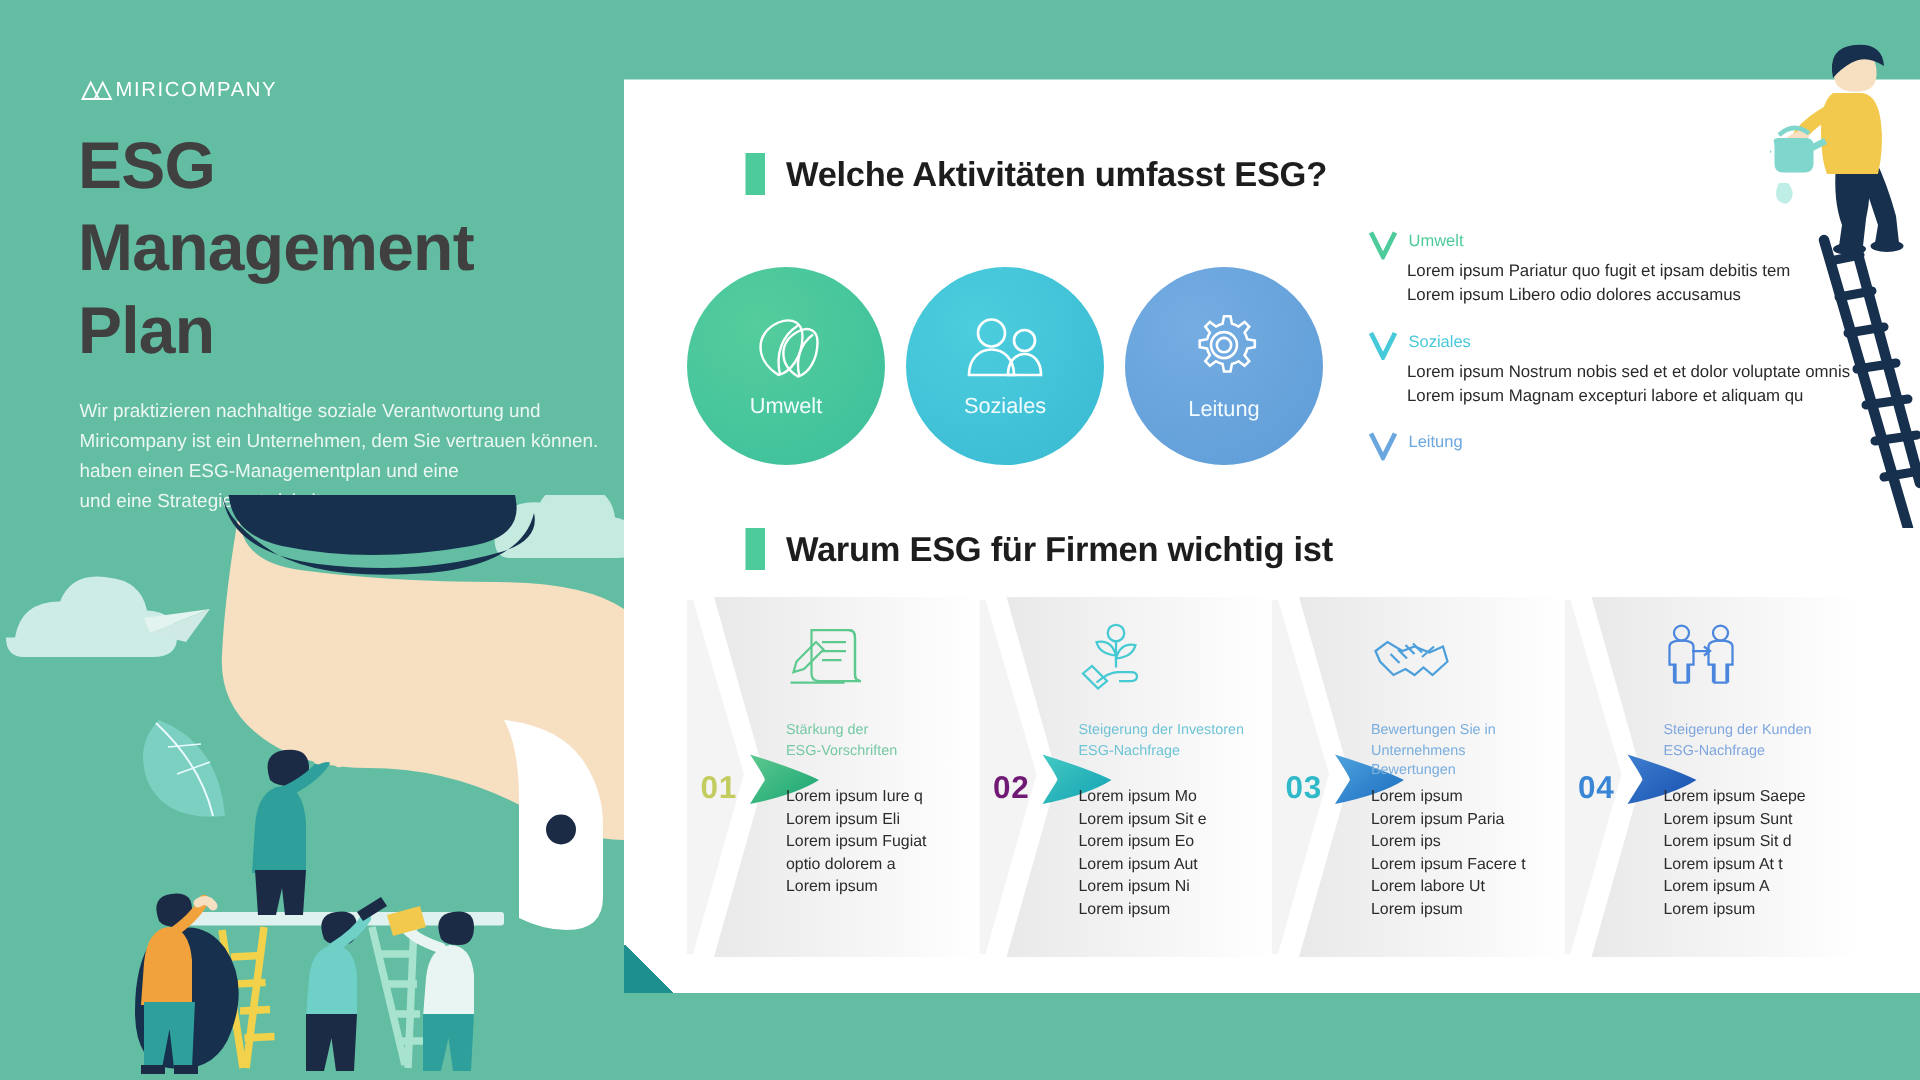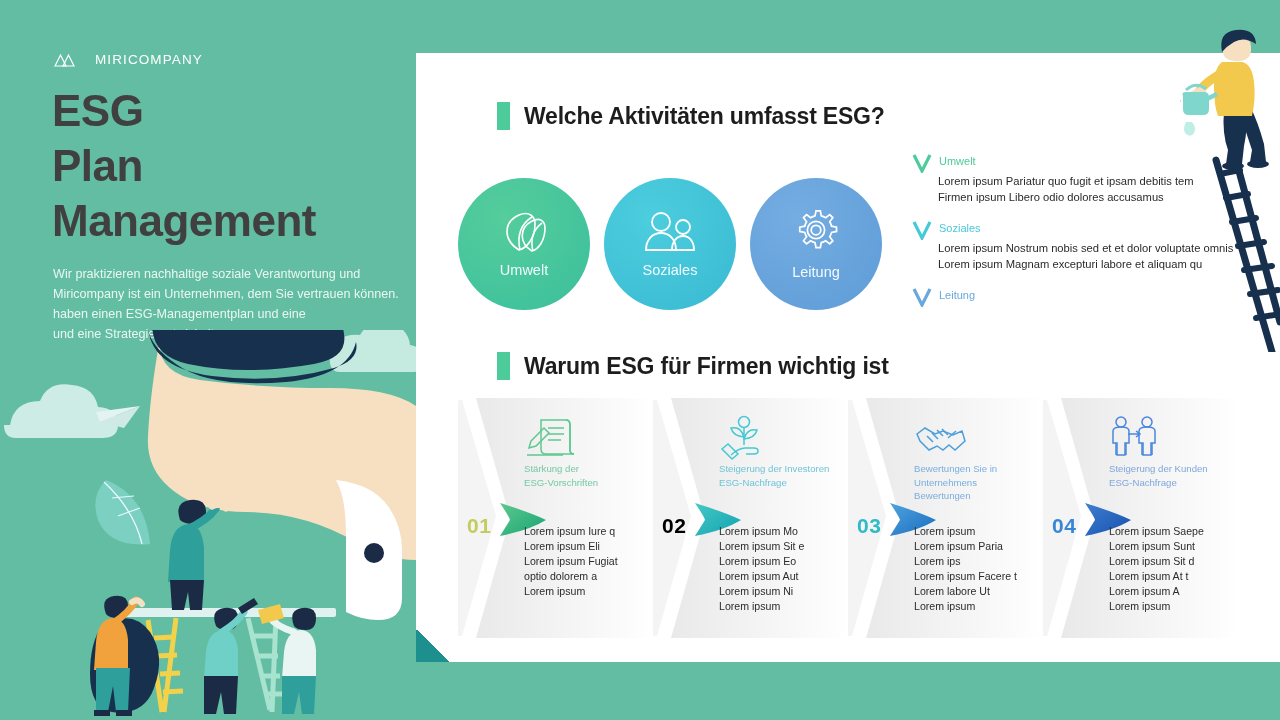--- a/index.html
+++ b/index.html
@@ -18,21 +18,21 @@
 
   
   .left-panel {
     position: absolute;
     left: 0; top: 0;
     width: 416px; height: 720px;
   }
   .logo {
     position: absolute;
     left: 54px; top: 52px;
-    display: flex; align-items: center; gap: 19px;
+    display: flex; align-items: center; gap: 1px;
     color: #ffffff;
   }
   .logo-mark { display: block; }
   .logo-text {
     font-size: 13.5px;
     letter-spacing: 1.1px;
     color: #ffffff;
     font-weight: 400;
   }
   .deck-title {
@@ -124,21 +124,21 @@
   .step .num {
     position: absolute; left: 9px; top: 116px;
     font-size: 21px; font-weight: 700; letter-spacing: 0.5px;
   }
   .step .icon-wrap {
     position: absolute; left: 66px; top: 16px;
     width: 60px; height: 48px;
     display: flex; align-items: center; justify-content: flex-start;
   }
   .step .stitle {
-    position: absolute; left: 66px; top: 64px; width: 140px;
+    position: absolute; left: 66px; top: 82px; width: 140px;
     font-size: 9.6px; line-height: 13.5px; font-weight: 400;
   }
   .step .sbody {
     position: absolute; left: 66px; top: 126px; width: 128px;
   }
   .step .sline { font-size: 10.6px; line-height: 15px; color: #2b2b2b; white-space: nowrap; }
 
   
   .ladder-fig { position: absolute; left: 1180px; top: 22px; width: 100px; height: 330px; }
 </style>
@@ -152,22 +152,22 @@
     <div class="logo">
       <svg class="logo-mark" width="22" height="14" viewBox="0 0 22 14">
         <path d="M1 13 L6.5 2 L12 13 Z" fill="none" stroke="#ffffff" stroke-width="1.2"></path>
         <path d="M9 13 L14.5 2 L20 13 Z" fill="none" stroke="#ffffff" stroke-width="1.2"></path>
       </svg>
       <span class="logo-text">MIRICOMPANY</span>
     </div>
 
     <div class="deck-title">
       <div>ESG</div>
+      <div>Management</div>
       <div>Plan</div>
-      <div>Management</div>
     </div>
 
     <div class="deck-sub">
       <div>Wir praktizieren nachhaltige soziale Verantwortung und</div>
       <div>Miricompany ist ein Unternehmen, dem Sie vertrauen können.</div>
       <div>haben einen ESG-Managementplan und eine</div>
       <div>und eine Strategie entwickelt.</div>
     </div>
 
     <svg class="illus" viewBox="0 0 416 390" width="416" height="390">
@@ -328,21 +328,21 @@
 
     <div class="cl-item">
       <div class="cl-head">
         <svg class="vmark" width="20" height="20" viewBox="0 0 20 20">
           <path d="M2 2 L10 18 L18 2" fill="none" stroke="#4ecb9a" stroke-width="3.2"></path>
         </svg>
         <span class="cl-title" style="color:#4ecb9a">Umwelt</span>
       </div>
       <div class="cl-lines">
         <div class="cl-line">Lorem ipsum Pariatur quo fugit et ipsam debitis tem</div>
-        <div class="cl-line">Firmen ipsum Libero odio dolores accusamus</div>
+        <div class="cl-line">Lorem ipsum Libero odio dolores accusamus</div>
       </div>
     </div>
 
     <div class="cl-item">
       <div class="cl-head">
         <svg class="vmark" width="20" height="20" viewBox="0 0 20 20">
           <path d="M2 2 L10 18 L18 2" fill="none" stroke="#46c9d8" stroke-width="3.2"></path>
         </svg>
         <span class="cl-title" style="color:#46c9d8">Soziales</span>
       </div>
@@ -417,21 +417,21 @@
           </linearGradient>
           <linearGradient id="s2" x1="0" y1="0" x2="1" y2="0">
             <stop offset="0%" stop-color="#e9e9e9"></stop>
               <stop offset="100%" stop-color="#ffffff"></stop>
           </linearGradient>
         </defs>
         <path d="M18 0 L196 0 L196 240 L18 240 L52 120 Z" fill="url(#s2)"></path>
         <path d="M4 2 L38 118 L4 238 L0 238 L0 2 Z" fill="#f4f4f4"></path>
         <path d="M42 105 q32 10 46 17 q-16 10 -46 16 q10 -16 10 -16 q0 -2 -10 -17z" fill="url(#g2)"></path>
       </svg>
-      <div class="num" style="color:#000000">02</div>
+      <div class="num" style="color:#701a75">02</div>
       <div class="icon-wrap">
         <svg width="50" height="46" viewBox="0 0 50 46" fill="none" stroke="#45c9d2" stroke-width="1.5">
           <circle cx="25" cy="7" r="5.5"></circle>
           <path d="M25 12 l0 18"></path>
           <path d="M25 22 q-11 -1 -13 -9 q10 -2 13 9z"></path>
           <path d="M25 24 q11 -1 13 -9 q-10 -2 -13 9z"></path>
           <path d="M12 40 q8 -7 14 -7 l9 0 q4 0 4 3 q0 3 -4 3 l-8 0"></path>
           <path d="M3 34 l6 -5 l10 10 l-6 5 z"></path>
         </svg>
       </div>

